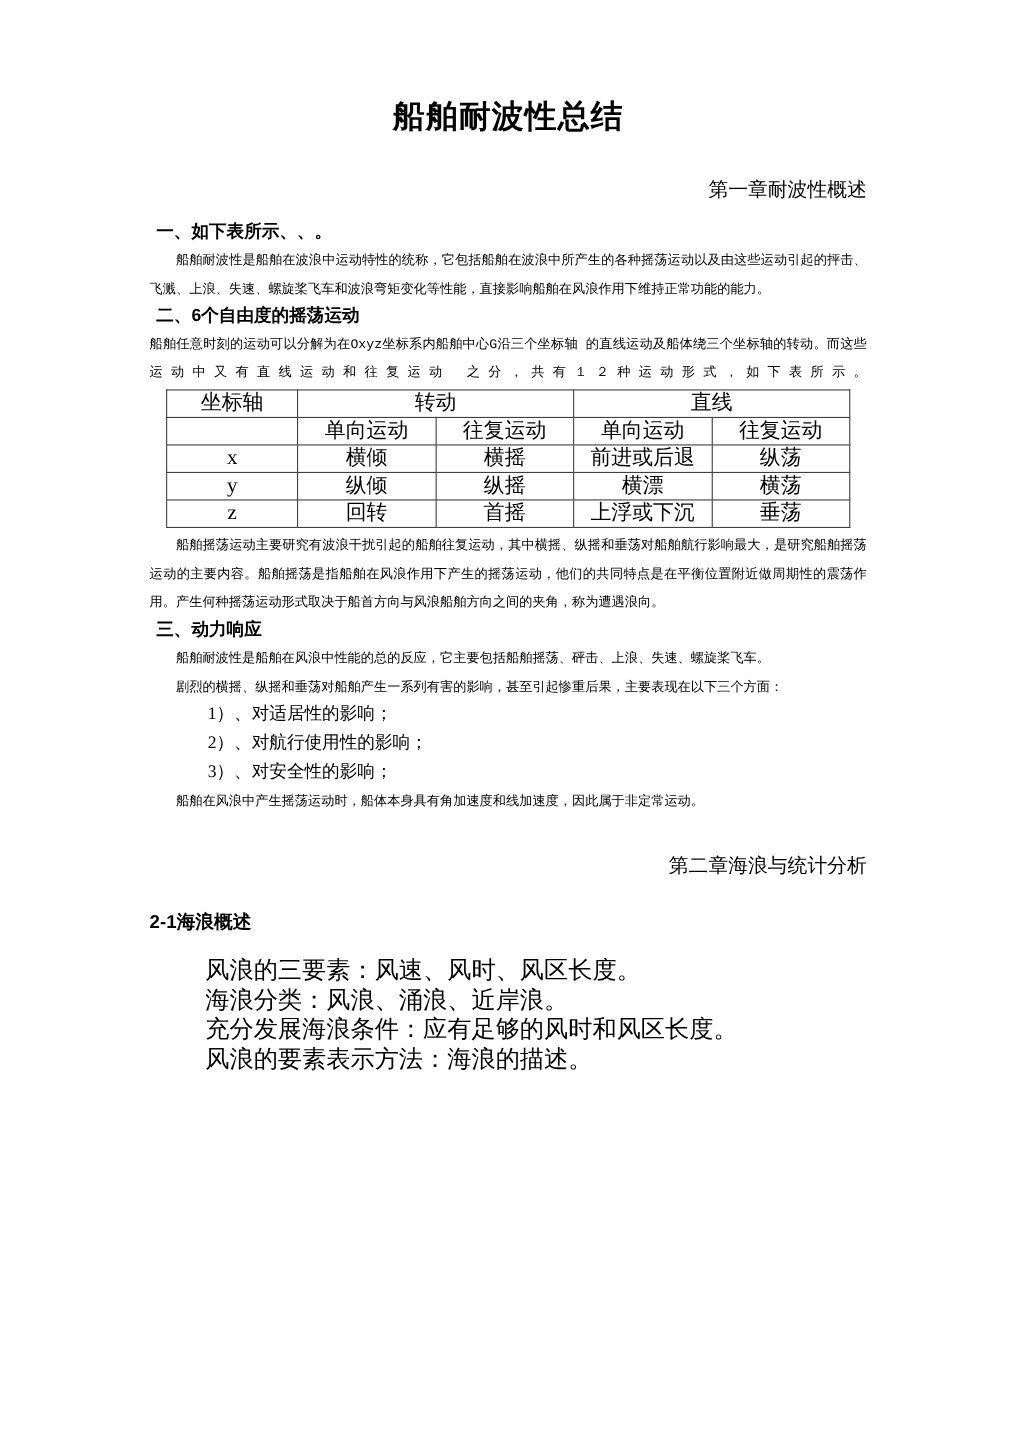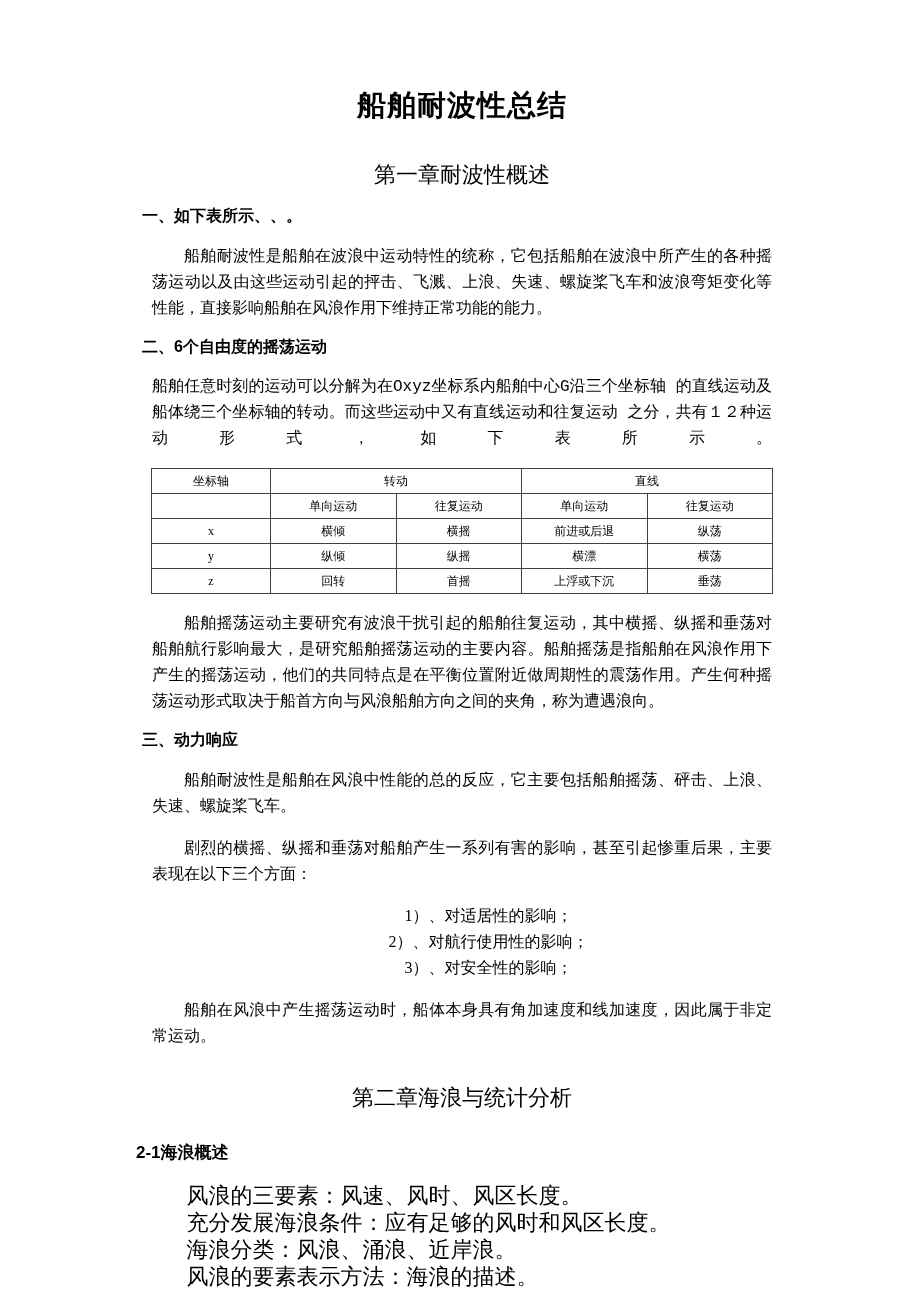--- a/index.html
+++ b/index.html
@@ -15,68 +15,67 @@
     overflow: hidden;
   }
   .doc-title {
     font-size: 29px;
     text-align: center;
     font-weight: 600;
     letter-spacing: 1px;
     margin: 0 0 34px 0;
   }
   .chapter-heading {
-    font-size: 22px;
-    text-align: center;
+    font-size: 18px;
+    text-align: right;
     font-weight: 400;
     margin: 0 0 16px 0;
   }
   .chapter-heading.second {
     margin-top: 34px;
   }
   .sec-heading {
     font-size: 16px;
     font-weight: 700;
     font-family: "Liberation Sans", sans-serif;
     margin: 2px 0 2px 0;
   }
   .sec-heading.indent1 { padding-left: 6px; }
   .subsec-heading {
     font-size: 17px;
     font-weight: 700;
     font-family: "Liberation Sans", sans-serif;
     margin: 28px 0 18px 0;
   }
   .para {
-    font-size: 16px;
+    font-size: 12px;
     line-height: 26px;
     text-align: justify;
     text-indent: 2em;
-    margin: 16px;
+    margin: 0;
   }
   .para.noindent { text-indent: 0; }
   .para.stretch { text-align-last: justify; font-family: Liberation Mono, monospace; }
   .list-line {
     font-size: 16px;
     line-height: 26px;
     padding-left: 3.3em;
     margin: 0;
-    text-align: center;
   }
   .ch2-line {
     font-size: 22px;
     line-height: 27px;
     text-indent: 2.3em;
     margin: 0;
   }
   table.motion-table {
     border-collapse: collapse;
     width: 622px;
     margin: 2px auto 2px auto;
-    font-size: 12px;
+    font-size: 19px;
     table-layout: fixed;
   }
   table.motion-table td, table.motion-table th {
     border: 1px solid #404040;
     text-align: center;
     font-weight: 400;
     padding: 1px 2px;
     line-height: 22px;
     font-family: "Liberation Serif", serif;
   }
@@ -145,17 +144,17 @@
   <p class="list-line">2）、对航行使用性的影响；</p>
   <p class="list-line">3）、对安全性的影响；</p>
 
   <p class="para">船舶在风浪中产生摇荡运动时，船体本身具有角加速度和线加速度，因此属于非定常运动。</p>
 
   <h2 class="chapter-heading second">第二章海浪与统计分析</h2>
 
   <div class="subsec-heading">2-1海浪概述</div>
 
   <p class="ch2-line">风浪的三要素：风速、风时、风区长度。</p>
+  <p class="ch2-line">海浪分类：风浪、涌浪、近岸浪。</p>
   <p class="ch2-line">充分发展海浪条件：应有足够的风时和风区长度。</p>
-  <p class="ch2-line">海浪分类：风浪、涌浪、近岸浪。</p>
   <p class="ch2-line">风浪的要素表示方法：海浪的描述。</p>
 
 </div>
 
 </body></html>

